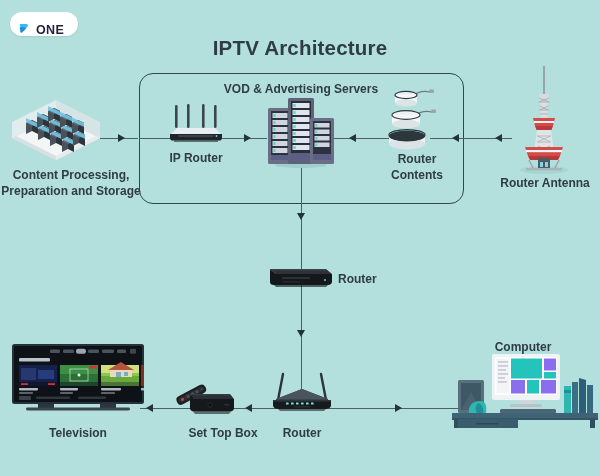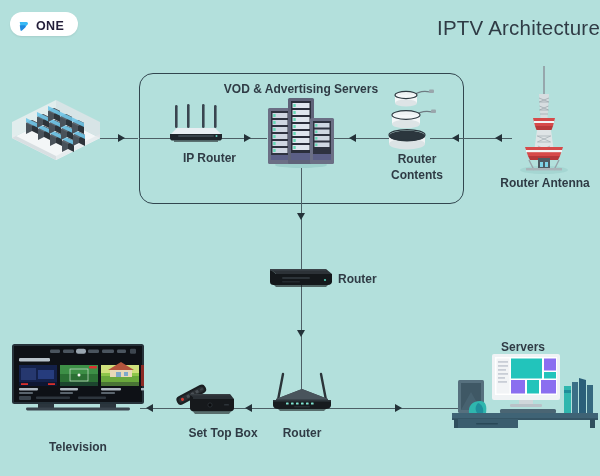--- a/index.html
+++ b/index.html
@@ -19,43 +19,43 @@
   }
 
   
   #logo {
     position: absolute;
     left: 10px; top: 12px;
     width: 68px; height: 24px;
     background: #ffffff;
     border-radius: 12px;
     display: flex;
-    align-items: flex-start;
+    align-items: flex-end;
     gap: 4px;
-    padding: 8px 8px;
+    padding: 0 8px;
     box-sizing: border-box;
     box-shadow: 0 1px 2px rgba(0,0,0,.08);
   }
   #logo .mark { width: 14px; height: 14px; flex: 0 0 auto; display:block; }
   #logo .word {
     font-size: 12.5px;
     font-weight: bold;
     letter-spacing: .4px;
     color: #241f3a;
     line-height: 1;
   }
 
   
   #title {
     position: absolute;
-    left: 0; top: 16px;
+    left: 0; top: 36px;
     width: 600px;
-    text-align: right;
+    text-align: center;
     font-size: 20.5px;
-    font-weight: normal;
+    font-weight: bold;
     color: #2f3b45;
     letter-spacing: .2px;
   }
 
   
   #headend-box {
     position: absolute;
     left: 139px; top: 73px;
     width: 325px; height: 131px;
     border: 1.3px solid #32464f;
@@ -203,36 +203,38 @@
             <polygon points="36,37 42,40 42,29 36,26" fill="#2d343a"></polygon>
             <polygon points="30,29 36,26 42,29 36,32" fill="#5d666e"></polygon>
           <polygon points="42,46 48,43 48,32 42,35" fill="#49525a"></polygon>
             <polygon points="48,43 54,46 54,35 48,32" fill="#2d343a"></polygon>
             <polygon points="42,35 48,32 54,35 48,38" fill="#5d666e"></polygon>
           <polygon points="18,22 54,39 54,35 18,18" fill="#6fc5e8" opacity=".9"></polygon>
         </g>
       </g>
     </svg>
   </div>
+  <div class="label" style="left:0px; top:167px; width:142px;">Content Processing,
+Preparation and Storage</div>
 
   <div class="node" style="left:164px; top:104px;">
     <svg width="64" height="40" viewBox="0 0 64 40">
       <rect x="11" y="1" width="2.6" height="23" rx="1.3" fill="#3a4550"></rect>
       <rect x="23" y="0" width="2.6" height="24" rx="1.3" fill="#3a4550"></rect>
       <rect x="38" y="0" width="2.6" height="24" rx="1.3" fill="#3a4550"></rect>
       <rect x="50" y="1" width="2.6" height="23" rx="1.3" fill="#3a4550"></rect>
 
       <path d="M7 30 L13 24 L51 24 L57 30 Z" fill="#e8eef2"></path>
       <path d="M6 30 L58 30 L58 34 C58 35.6 56.8 36.6 55 36.6 L9 36.6 C7.2 36.6 6 35.6 6 34 Z" fill="#1f252b"></path>
       <rect x="14" y="31" width="36" height="2" rx="1" fill="#3a444c"></rect>
       <circle cx="52.5" cy="32" r="1" fill="#66d6c8"></circle>
       <path d="M10 36.6 L54 36.6 L54 38 L10 38 Z" fill="#14181c" opacity=".55"></path>
     </svg>
   </div>
-  <div class="label" style="left:156px; top:150px; width:80px;text-align:right;">IP Router</div>
+  <div class="label" style="left:156px; top:150px; width:80px;">IP Router</div>
 
   <div class="label" style="left:222px; top:81px; width:158px;">VOD &amp; Advertising Servers</div>
   <div class="node" style="left:266px; top:94px;">
     <svg width="70" height="74" viewBox="0 0 70 74">
 
       <ellipse cx="35" cy="71" rx="26" ry="3" fill="#8fc7c3" opacity=".6"></ellipse>
 
       <rect x="2" y="14" width="24" height="56" rx="1.5" fill="#6b6f85"></rect>
       <rect x="5" y="17" width="18" height="49" fill="#2e3240"></rect>
       <g fill="#cfd6e2">
@@ -429,21 +431,21 @@
         <rect x="7" y="52" width="12" height="4" rx="1" fill="#3a434c"></rect>
         <rect x="24" y="52.6" width="34" height="2.4" rx=".8" fill="#2e363e"></rect>
         <rect x="66" y="52.6" width="28" height="2.4" rx=".8" fill="#2e363e"></rect>
       </g>
 
       <rect x="26" y="60" width="16" height="4" fill="#2b353d"></rect>
       <rect x="88" y="60" width="16" height="4" fill="#2b353d"></rect>
       <rect x="14" y="63.5" width="104" height="3" rx="1.4" fill="#3a454e"></rect>
     </svg>
   </div>
-  <div class="label" style="left:33px; top:425px; width:90px;margin-top:14px;">Television</div>
+  <div class="label" style="left:33px; top:425px; width:90px;">Television</div>
 
   <div class="node" style="left:174px; top:380px;">
     <svg width="62" height="36" viewBox="0 0 62 36">
 
       <g transform="rotate(-28 18 16)">
         <rect x="2" y="10" width="32" height="9" rx="4" fill="#1b1f22"></rect>
         <rect x="4" y="12" width="28" height="5" rx="2.5" fill="#2a2f33"></rect>
         <circle cx="8" cy="14.5" r="1.5" fill="#d23a33"></circle>
         <rect x="13" y="13" width="3" height="3" rx=".6" fill="#4a5055"></rect>
         <rect x="18" y="13" width="3" height="3" rx=".6" fill="#4a5055"></rect>
@@ -479,21 +481,21 @@
         <rect x="31" y="34.6" width="2.6" height="2" rx=".5"></rect>
         <rect x="36" y="34.6" width="2.6" height="2" rx=".5"></rect>
         <rect x="41" y="34.6" width="2.6" height="2" rx=".5"></rect>
       </g>
       <rect x="24" y="38" width="16" height="1.4" rx=".7" fill="#262e33"></rect>
       <path d="M8 41 L56 41 L54 43 L10 43 Z" fill="#0d1012" opacity=".55"></path>
     </svg>
   </div>
   <div class="label" style="left:262px; top:425px; width:80px;">Router</div>
 
-  <div class="label" style="left:478px; top:339px; width:90px;">Servers</div>
+  <div class="label" style="left:478px; top:339px; width:90px;">Computer</div>
   <div class="node" style="left:452px; top:352px;">
     <svg width="146" height="76" viewBox="0 0 146 76">
 
       <rect x="40" y="2" width="68" height="46" rx="2" fill="#f0f3f5"></rect>
       <rect x="43" y="5" width="62" height="38" fill="#ffffff"></rect>
 
       <rect x="44.5" y="6.5" width="13" height="35" fill="#f2f4f6"></rect>
       <g fill="#c9ced6">
         <rect x="46" y="9" width="10" height="1.8"></rect>
           <rect x="46" y="13" width="10" height="1.8"></rect>

